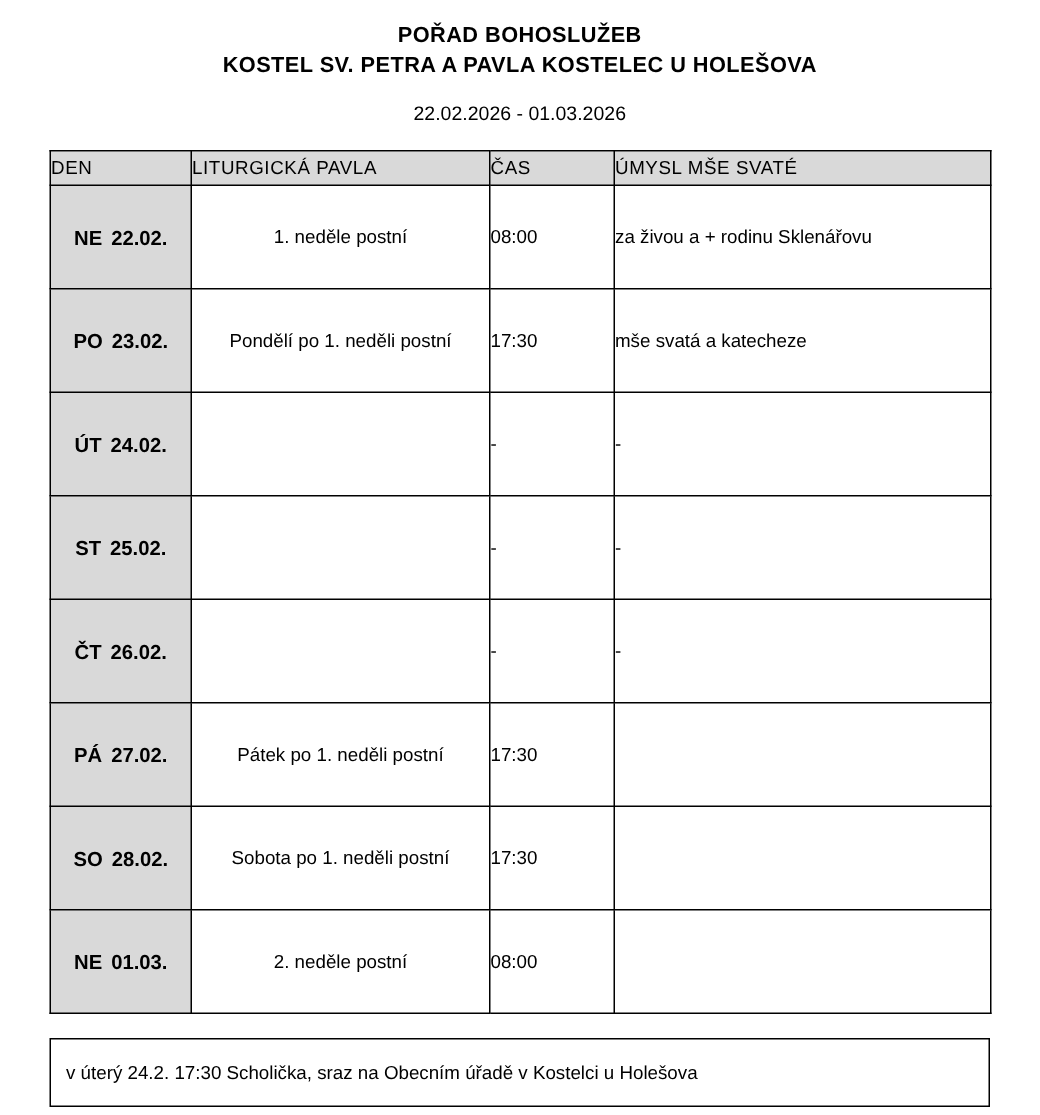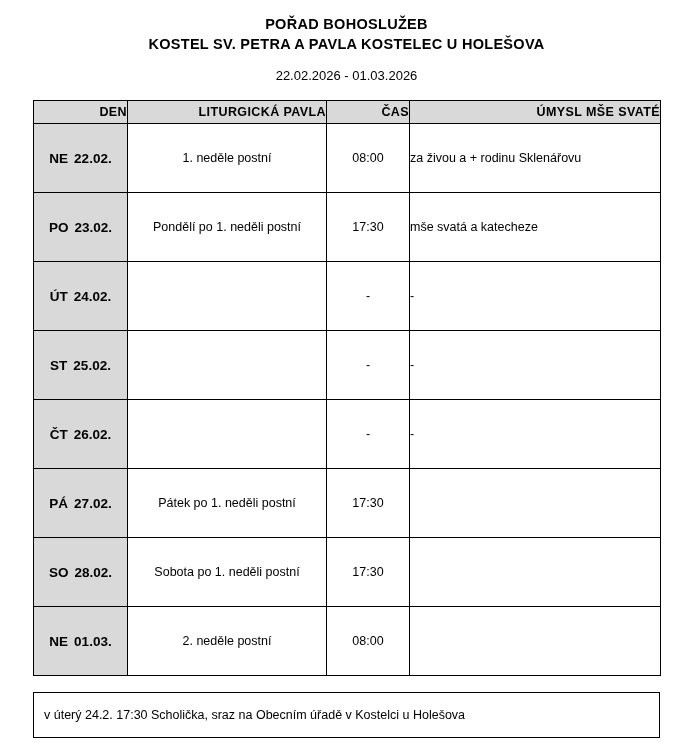--- a/index.html
+++ b/index.html
@@ -53,24 +53,24 @@
     table-layout: fixed;
   }
   table.schedule th,
   table.schedule td {
     border: 1px solid #000000;
     padding: 0;
   }
   table.schedule thead th {
     background: #d9d9d9;
     font-size: 12.5px;
-    font-weight: bold;
+    font-weight: normal;
     letter-spacing: 0.4px;
     height: 22px;
-    text-align: right;
+    text-align: left;
     vertical-align: middle;
   }
   .col-day   { width: 94px; }
   .col-lit   { width: 199px; }
   .col-time  { width: 83px; }
   .col-int   { width: 251px; }
 
   table.schedule tbody tr {
     height: 69px;
   }
@@ -87,21 +87,20 @@
     margin-right: 6px;
   }
   td.lit {
     font-size: 12.5px;
     text-align: center;
     vertical-align: middle;
     padding: 0 4px;
   }
   td.time {
     font-size: 12.5px;
-    text-align: center;
     vertical-align: middle;
   }
   td.intention {
     font-size: 12.5px;
     text-align: left;
     vertical-align: middle;
     padding: 0 6px;
   }
 
   .footnote-box {

